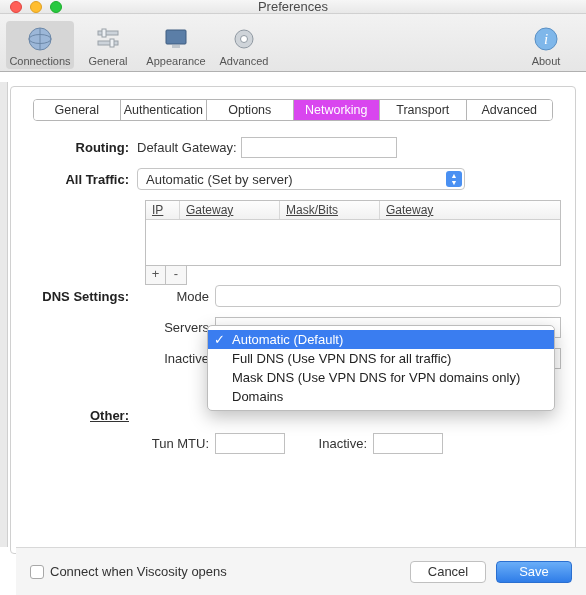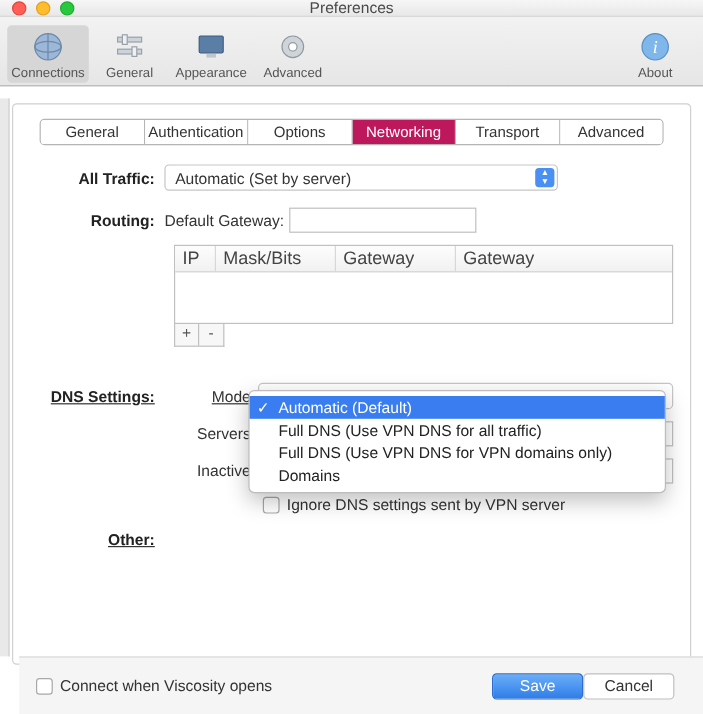--- a/index.html
+++ b/index.html
@@ -17,31 +17,31 @@
 .tbitem { width: 68px; text-align: center; font-size: 11px; color: #555; padding: 4px 0 2px 0; border-radius: 4px; cursor: default; display: flex; flex-direction: column; align-items: center; gap: 2px; }
 .tbitem.selected { background: #d6d6d6; }
 .tbicon { width: 28px; height: 28px; display: flex; align-items: center; justify-content: center; }
 .spacer { flex: 1; }
 
 .panel { margin: 14px 10px 0 10px; background: #fff; border: 1px solid #d0d0d0; border-radius: 4px; padding: 12px 14px 14px 14px; min-height: 468px; position: relative; }
 
 .seg { display: flex; border: 1px solid #b5b5b5; border-radius: 4px; overflow: hidden; margin: 0 auto 16px auto; width: 520px; }
 .seg div { flex: 1; text-align: center; padding: 3px 0; font-size: 12.5px; border-right: 1px solid #b5b5b5; background: #fff; cursor: default; }
 .seg div:last-child { border-right: none; }
-.seg div.sel { background: #be185d; color: #fff; }
+.seg div.sel { background: #d946ef; color: #fff; }
 
 .row { display: flex; align-items: center; margin-bottom: 10px; }
 .lbl { width: 112px; text-align: right; font-weight: 600; font-size: 13px; color: #222; padding-right: 8px; }
 .sublbl { width: 112px; text-align: right; font-size: 13px; color: #333; padding-right: 6px; }
 .popup { flex: 1; height: 22px; border: 1px solid #c6c6c6; border-radius: 4px; background: #fff; display: flex; align-items: center; padding: 0 24px 0 8px; position: relative; font-size: 13px; }
 .popup .arrows { position: absolute; right: 2px; top: 2px; bottom: 2px; width: 16px; background: #4a90f2; border-radius: 3px; display: flex; flex-direction: column; align-items: center; justify-content: center; color: #fff; font-size: 7px; line-height: 7px; }
 .textfield { height: 21px; border: 1px solid #c0c0c0; background: #fff; border-radius: 0; padding: 0 4px; font-size: 13px; }
 .table { border: 1px solid #c0c0c0; height: 66px; background: #fff; font-size: 12px; }
 .thead { display: flex; background: linear-gradient(#fdfdfd,#f1f1f1); border-bottom: 1px solid #d0d0d0; }
-.thead div { padding: 2px 6px; border-right: 1px solid #d8d8d8; color: #444; font-size: 15px; }
+.thead div { padding: 2px 6px; border-right: 1px solid #d8d8d8; color: #444; font-size: 12px; text-decoration: underline; }
 .thead div:last-child { border-right: none; }
 .tbody { height: 44px; }
 .tfoot { display: flex; border: 1px solid #c0c0c0; border-top: none; background: #f7f7f7; width: 42px; }
 .tfoot div { width: 20px; text-align: center; border-right: 1px solid #c0c0c0; font-size: 13px; color: #555; line-height: 16px; height: 18px; }
 .tfoot div:last-child { border-right: none; }
 .checkbox { width: 14px; height: 14px; border: 1px solid #a8a8a8; border-radius: 3px; background: #fff; margin-right: 6px; }
 
 .bottom { position: absolute; left: 16px; right: 0; bottom: 0; height: 48px; border-top: 1px solid #d8d8d8; background: #f5f5f5; display: flex; align-items: center; padding: 0 14px; }
 .btn { min-width: 76px; height: 22px; border-radius: 4px; font-size: 13px; text-align: center; line-height: 20px; cursor: default; }
 .btn.default { background: linear-gradient(#6aaef8,#2f7de8); color: #fff; border: 1px solid #2a6fd0; }
@@ -124,52 +124,52 @@
 
   <div class="seg">
     <div>General</div>
     <div>Authentication</div>
     <div>Options</div>
     <div class="sel">Networking</div>
     <div>Transport</div>
     <div>Advanced</div>
   </div>
 
+  <div class="row" style="margin-top:14px;">
+    <div class="lbl">Routing:</div>
+    <div style="display:flex;align-items:center;">
+      <div class="sublbl" style="width:auto;padding-right:4px;">Default Gateway:</div>
+      <input class="textfield" style="width: 156px;" value="">
+    </div>
+  </div>
+
   <div class="row">
     <div class="lbl">All Traffic:</div>
     <div class="popup" style="max-width:328px;">
       <span>Automatic (Set by server)</span>
       <div class="arrows">▲<br>▼</div>
     </div>
   </div>
-
-  <div class="row" style="margin-top:14px;">
-    <div class="lbl">Routing:</div>
-    <div style="display:flex;align-items:center;">
-      <div class="sublbl" style="width:auto;padding-right:4px;">Default Gateway:</div>
-      <input class="textfield" style="width: 156px;" value="">
-    </div>
-  </div>
   <div style="margin-left:120px;">
     <div class="table">
       <div class="thead">
         <div style="width:34px;">IP</div>
+        <div style="width:100px;">Gateway</div>
         <div style="width:100px;">Mask/Bits</div>
-        <div style="width:100px;">Gateway</div>
         <div style="flex:1;">Gateway</div>
       </div>
       <div class="tbody"></div>
     </div>
     <div class="tfoot">
       <div>+</div>
       <div>-</div>
     </div>
   </div>
 
-  <div class="row" style="margin-top:30px;text-decoration:underline;">
+  <div class="row" style="margin-top:0;">
     <div class="lbl">DNS Settings:</div>
     <div style="flex:1;display:flex;align-items:center;">
       <div style="width:78px;text-align:right;padding-right:6px;">Mode</div>
       <div class="popup" style="flex:1;"></div>
     </div>
   </div>
   <div class="row" style="margin-top:6px;">
     <div class="lbl"></div>
     <div style="flex:1;display:flex;align-items:center;">
       <div style="width:78px;text-align:right;padding-right:6px;">Servers</div>
@@ -186,33 +186,42 @@
   <div class="row" style="margin-top:6px;">
     <div class="lbl"></div>
     <div style="flex:1;display:flex;align-items:center;padding-left:82px;">
       <div class="checkbox"></div>
       <span>Ignore DNS settings sent by VPN server</span>
     </div>
   </div>
 
   <div class="row" style="margin-top:14px;text-decoration:underline;">
     <div class="lbl">Other:</div>
+  </div>
+  <div class="row" style="margin-top:6px;">
+    <div class="lbl"></div>
+    <div style="flex:1;display:flex;align-items:center;">
+      <div style="width:78px;text-align:right;padding-right:6px;">Tun MTU:</div>
+      <input class="textfield" style="width: 70px;" value="">
+      <div style="width:88px;text-align:right;padding-right:6px;">Inactive:</div>
+      <input class="textfield" style="width: 70px;" value="">
+    </div>
   </div>
 
   <div class="menu" style="left:196px; top:238px; width:348px;">
     <div class="mi sel">
       <span class="chk">✓</span>
       <span>Automatic (Default)</span>
     </div>
     <div class="mi"><span>Full DNS (Use VPN DNS for all traffic)</span></div>
-    <div class="mi"><span>Full DNS (Use VPN DNS for VPN domains only)</span></div>
+    <div class="mi"><span>Mask DNS (Use VPN DNS for VPN domains only)</span></div>
     <div class="mi"><span>Domains</span></div>
   </div>
 
 </div>
 
 <div class="bottom">
   <div class="checkbox"></div>
   <span>Connect when Viscosity opens</span>
   <div class="spacer"></div>
+  <div class="btn normal" style="margin-right:10px;">Cancel</div>
   <div class="btn default">Save</div>
-  <div class="btn normal" style="margin-right:10px;">Cancel</div>
 </div>
 
 </body></html>

